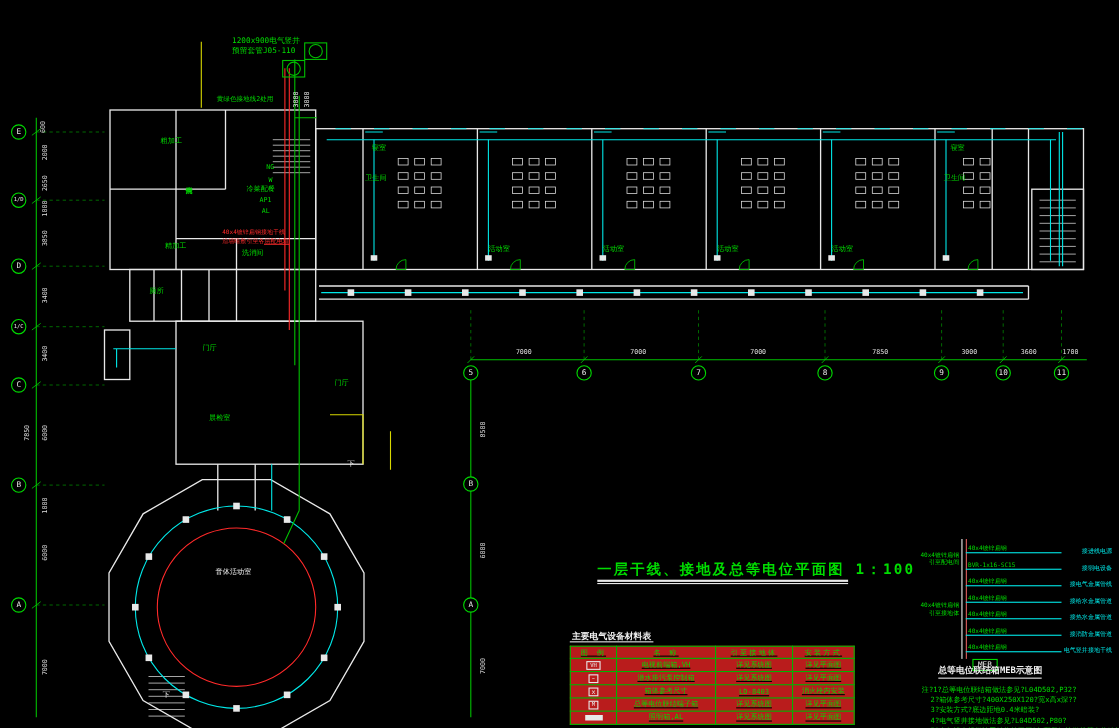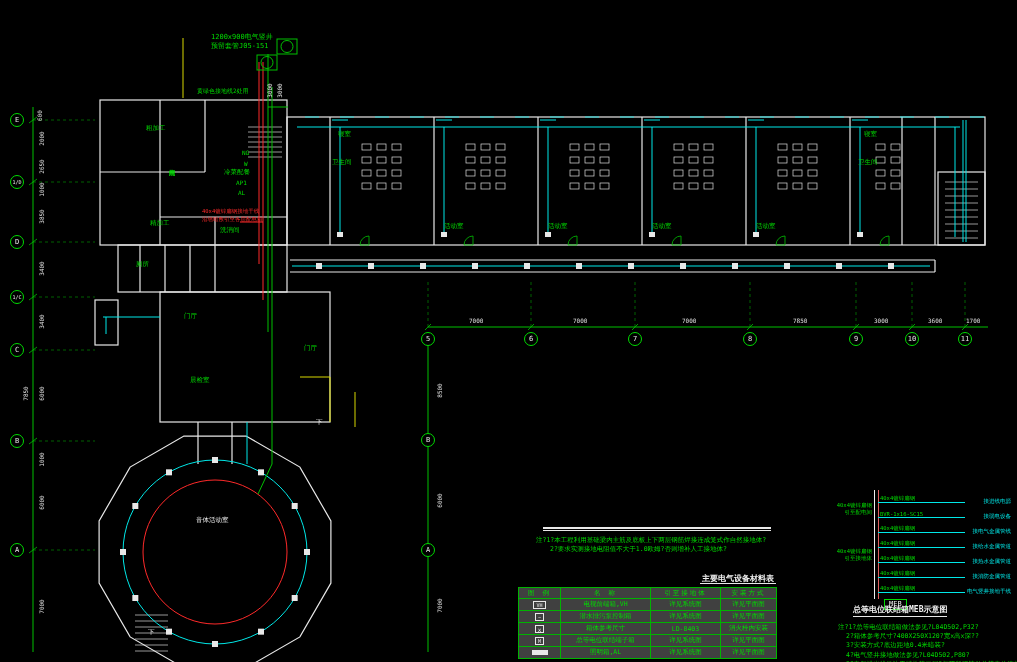--- a/index.html
+++ b/index.html
@@ -20,24 +20,24 @@
           color:#eaeaea;font-size:7px;line-height:12px;text-align:center;background:#000;z-index:4;}
   .bubble.small{font-size:5px;}
   .spec-line{border-bottom:1px solid #00a800;width:fit-content;padding-right:4px;}
   
   .main-title{position:absolute;left:543px;top:477px;color:var(--green);font-size:13px;
               font-weight:bold;letter-spacing:2px;white-space:nowrap;}
   .title-underline{position:absolute;left:543px;top:495px;width:228px;height:4px;
                    border-top:2px solid #e8e8e8;border-bottom:1px solid #e8e8e8;}
   .plan-notes{position:absolute;left:536px;top:504px;color:var(--green);font-size:6.5px;line-height:8.5px;white-space:nowrap;}
   
-  .eq-title{position:absolute;left:518px;top:541px;width:258px;text-align:right;color:#f0f0f0;
+  .eq-title{position:absolute;left:518px;top:541px;width:258px;text-align:left;color:#f0f0f0;
             font-size:8px;font-weight:bold;}
   .eq-title span{border-bottom:1px solid #e8e8e8;padding:0 2px;}
-  table.eq{position:absolute;left:518px;top:555px;border-collapse:collapse;background:#404040;}
+  table.eq{position:absolute;left:518px;top:555px;border-collapse:collapse;background:#b91c1c;text-decoration:underline;}
   table.eq th,table.eq td{border:1px solid #00b400;color:var(--green);font-size:6.5px;
       font-weight:normal;text-align:center;padding:0;height:12px;white-space:nowrap;}
   table.eq th{height:11px;letter-spacing:2px;}
   .col-sym{width:42px;} .col-name{width:90px;} .col-model{width:70px;} .col-inst{width:56px;}
   .sym{display:inline-block;vertical-align:middle;}
   .sym-vh{border:1px solid #e8e8e8;color:#e8e8e8;font-size:5px;line-height:6px;padding:0 2px;}
   .sym-rect-open{border:1px solid #e8e8e8;width:16px;height:5px;}
   .sym-rect-fill{background:#e8e8e8;width:16px;height:5px;}
   .sym-sq{border:1px solid #e8e8e8;color:#e8e8e8;width:9px;height:8px;font-size:6px;line-height:8px;}
   
@@ -303,33 +303,30 @@
         <path d="M 360 213 a 9 9 0 0 1 9 -9 L 369 213 Z"></path>
         <path d="M 464 213 a 9 9 0 0 1 9 -9 L 473 213 Z"></path>
         <path d="M 568 213 a 9 9 0 0 1 9 -9 L 577 213 Z"></path>
         <path d="M 672 213 a 9 9 0 0 1 9 -9 L 681 213 Z"></path>
         <path d="M 776 213 a 9 9 0 0 1 9 -9 L 785 213 Z"></path>
         <path d="M 880 213 a 9 9 0 0 1 9 -9 L 889 213 Z"></path>
       </g>
   </svg>
 
   <div class="lbl g f7" style="left:211px;top:1px;">1200x900电气竖井</div>
-  <div class="lbl g f7" style="left:211px;top:10px;">预留套管J05-151</div>
+  <div class="lbl g f7" style="left:211px;top:10px;">预留套管J05-110</div>
   <div class="lbl g f6" style="left:197px;top:55px;">黄绿色接地线2处用</div>
   <div class="lbl w f6 rot" style="left:262px;top:55px;">3000</div>
   <div class="lbl w f6 rot" style="left:272px;top:55px;">3000</div>
 
   <div class="lbl r" style="left:202px;top:176px;font-size:5.5px;">40x4镀锌扁钢接地干线</div>
   <div class="lbl r" style="left:202px;top:184px;font-size:5.5px;">沿墙暗敷引至各层配电箱</div>
 
+  <div class="main-title">一层干线、接地及总等电位平面图 1：100</div>
   <div class="title-underline"></div>
-  <div class="plan-notes">
-    <div>注?1?本工程利用基础梁内主筋及底板上下两层钢筋焊接连成笼式作自然接地体?</div>
-    <div style="padding-left:14px;">2?要求实测接地电阻值不大于1.0欧姆?否则增补人工接地体?</div>
-  </div>
 
   <div class="eq-title"><span>主要电气设备材料表</span></div>
   <table class="eq">
     <thead>
         <tr id="eq-head">
           <th class="col-sym">图 例</th>
           <th class="col-name">名 称</th>
           <th class="col-model">引至接地体</th>
           <th class="col-inst">安装方式</th>
         </tr>

